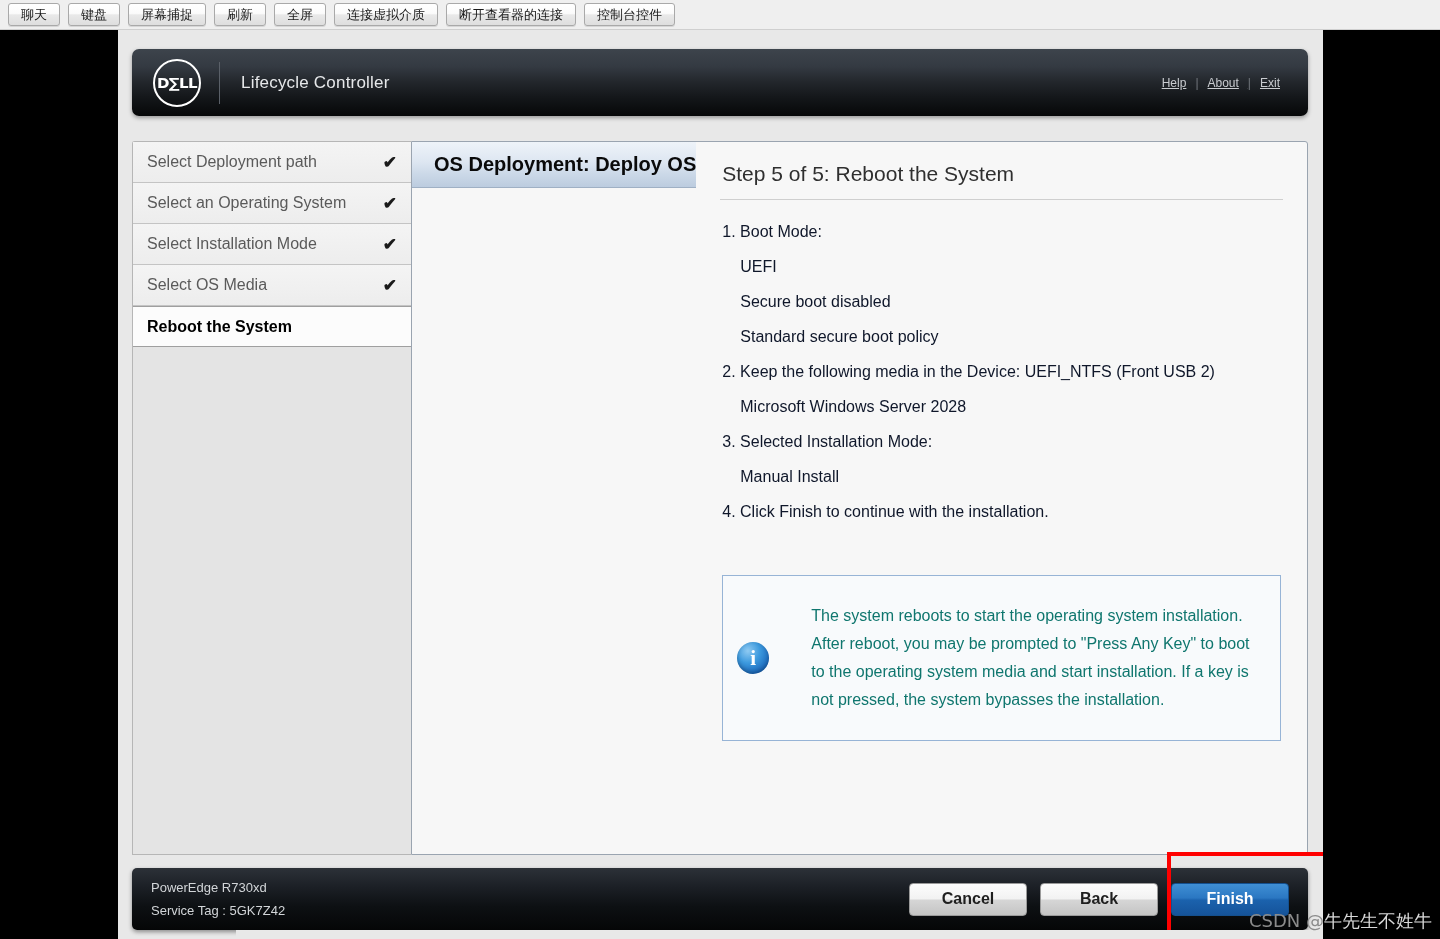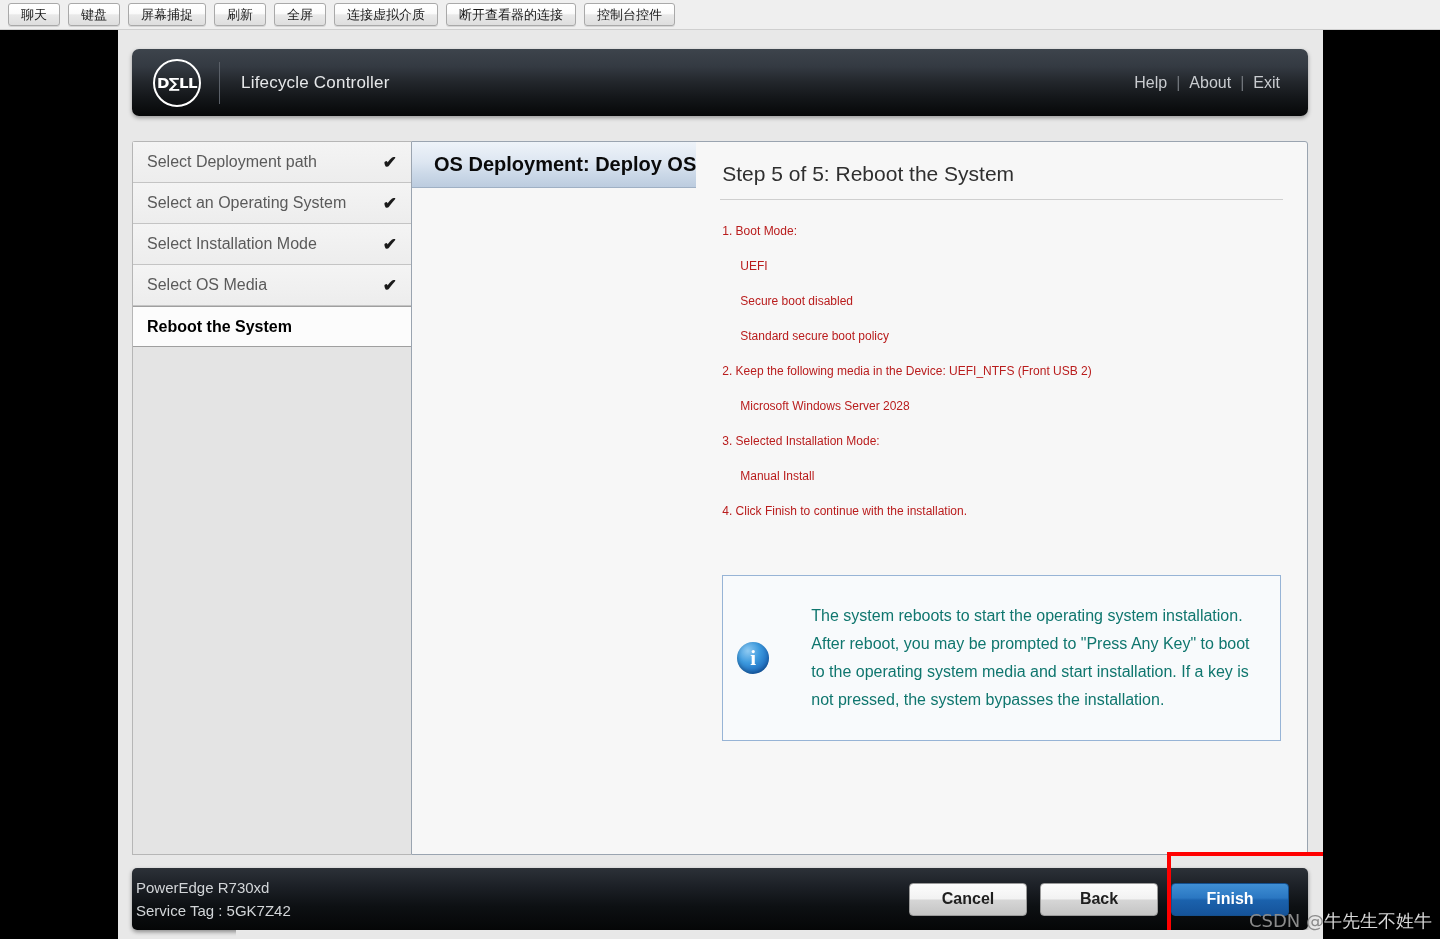--- a/index.html
+++ b/index.html
@@ -100,24 +100,25 @@
   #app-title {
     margin-left: 21px;
     color: #e6e8ea;
     font-size: 17px;
     letter-spacing: 0.2px;
   }
   #header-links {
     margin-left: auto;
     margin-right: 28px;
     color: #c9ccd0;
-    font-size: 16px;
+    font-size: 12px;
     display: flex;
     align-items: flex-end;
     gap: 9px;
+    text-decoration: underline;
   }
   #header-links .sep { color: #71767c; }
   #header-links a {
     color: #c9ccd0;
     text-decoration: none;
     cursor: pointer;
   }
 
   
   #app-body {
@@ -202,22 +203,22 @@
     padding: 4px 0 13px 2px;
     border-bottom: 1px solid #cfcfcf;
   }
 
   ol#instruction-list {
     list-style: none;
     margin: 0;
     padding: 14px 0 0 0;
   }
   .instr-line {
-    font-size: 12px;
-    color: #b91c1c;
+    font-size: 16px;
+    color: #0f172a;
     line-height: 35px;
     white-space: nowrap;
   }
   .instr-line.numbered { padding-left: 2px; }
   .instr-line.sub { padding-left: 20px; }
 
   
   #info-box {
     margin: 46px 2px 0 2px;
     box-sizing: border-box;
@@ -258,23 +259,23 @@
     left: 14px; top: 838px;
     width: 1176px; height: 62px;
     border-radius: 5px;
     background: linear-gradient(to bottom, #2c3138 0%, #1c2026 30%, #0d1013 62%, #050607 100%);
     box-shadow: 0 2px 4px rgba(0,0,0,0.4);
     display: flex;
     align-items: center;
     overflow: visible;
   }
   #sys-info {
-    margin-left: 4px;
+    margin-left: 19px;
     color: #d2d5d8;
-    font-size: 15px;
+    font-size: 13px;
     line-height: 23px;
   }
   #footer-buttons {
     margin-left: auto;
     margin-right: 19px;
     display: flex;
     align-items: center;
     gap: 13px;
     position: relative;
   }

